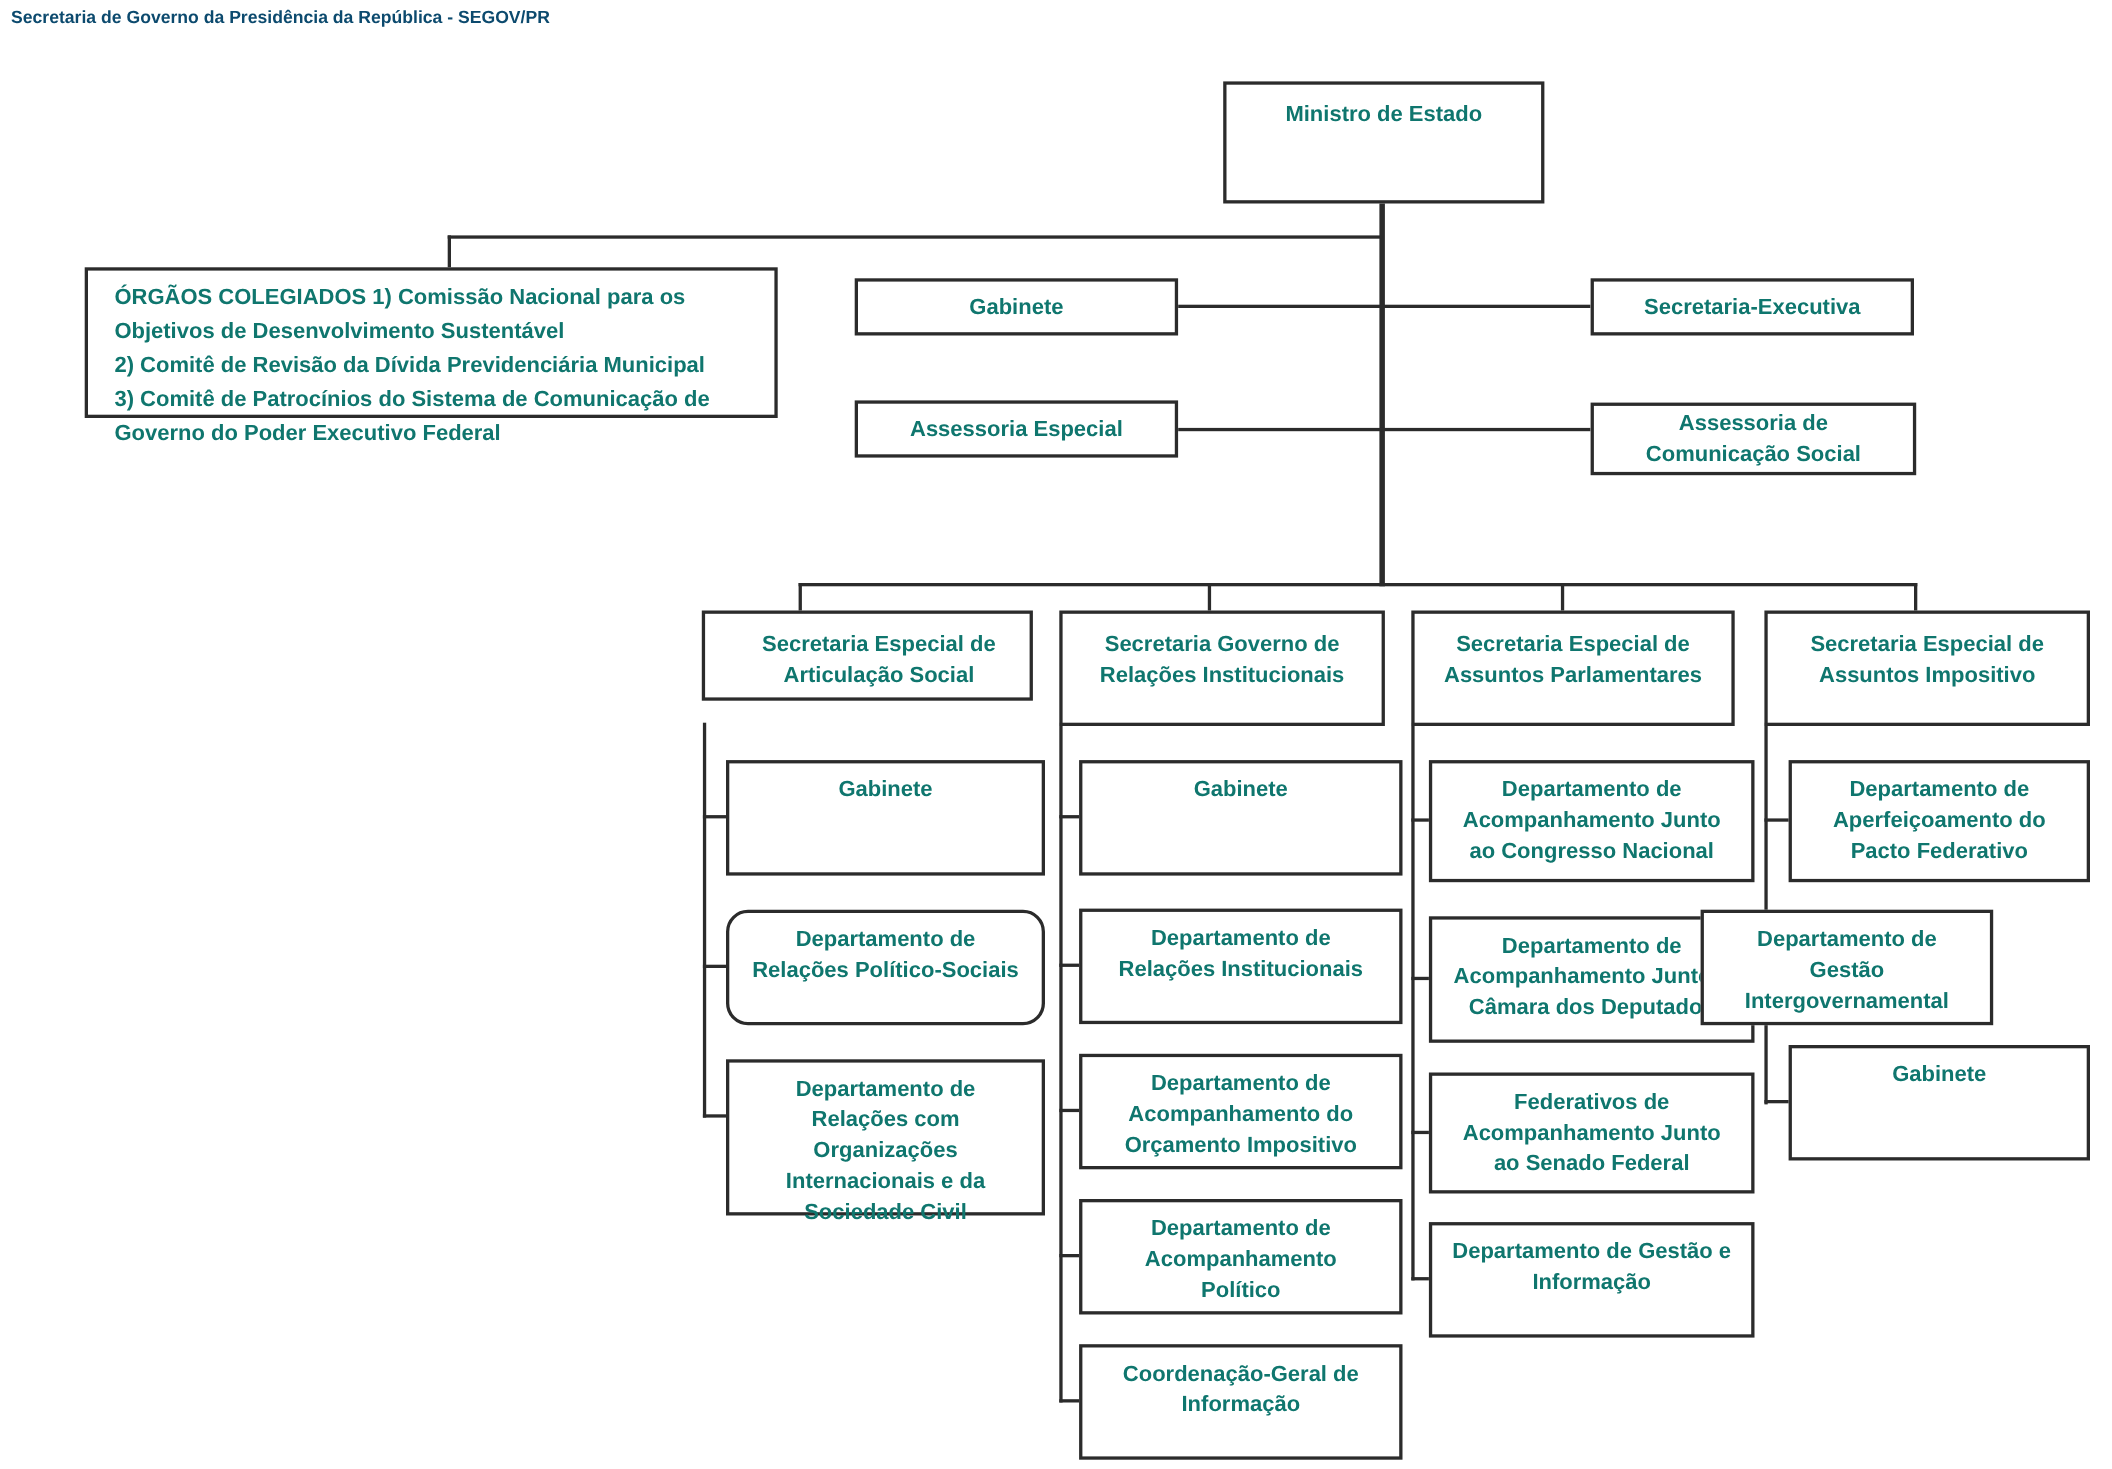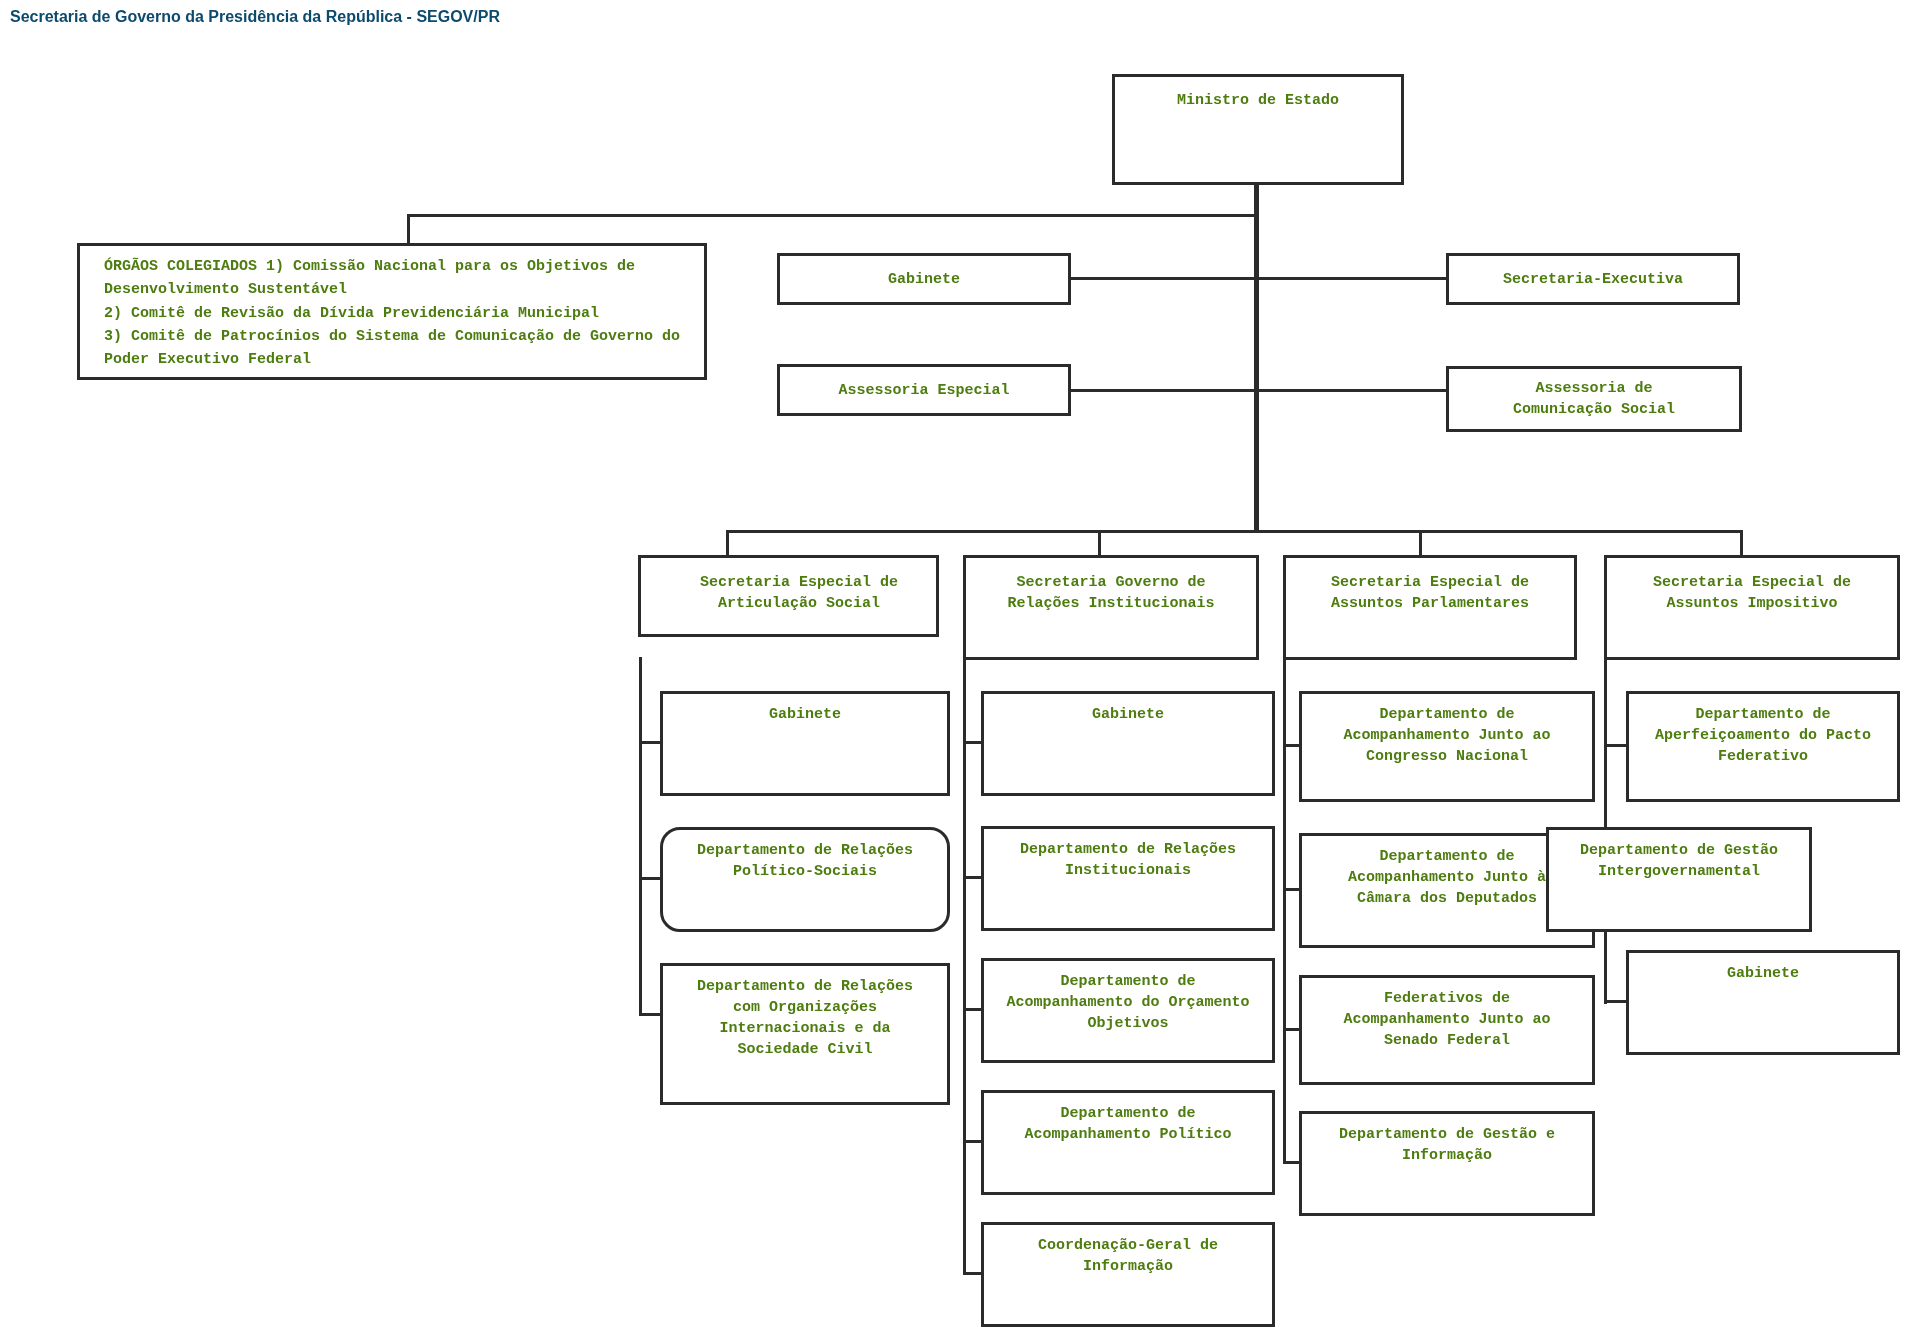--- a/index.html
+++ b/index.html
@@ -14,23 +14,22 @@
   .page-title {
     position:absolute; left:10px; top:8px;
     font-size:16px; font-weight:bold; color:#0c4a6e;
     white-space:nowrap;
   }
   .node {
     position:absolute; box-sizing:border-box;
     border:3px solid #2b2b2b; background:#ffffff;
     display:flex; justify-content:center; align-items:flex-start;
     padding:10px 18px 0 18px;
-    text-align:center; font-weight:bold; font-size:15px; line-height:1.4;
-    color:#4d7c0f;
-    font-family:Liberation Mono, monospace;
+    text-align:center; font-weight:bold; font-size:20px; line-height:1.4;
+    color:#0f766e;
   }
   .node.vcenter { align-items:center; padding-top:0; }
   .node.orgaos {
     display:block; text-align:left;
     padding:9px 14px; line-height:1.55;
   }
   .hl { position:absolute; height:3px; background:#2b2b2b; }
   .vl { position:absolute; width:3px; background:#2b2b2b; }
   .vl.thick { width:5px; }
 </style>
@@ -121,21 +120,21 @@
     <span>Departamento de Relações com Organizações Internacionais e da Sociedade Civil</span>
   </div>
 
   <div class="node" style="left:981px; top:691px; width:294px; height:105px;">
     <span>Gabinete</span>
   </div>
   <div class="node" style="left:981px; top:826px; width:294px; height:105px;">
     <span>Departamento de Relações Institucionais</span>
   </div>
   <div class="node" style="left:981px; top:958px; width:294px; height:105px;">
-    <span>Departamento de Acompanhamento do Orçamento Objetivos</span>
+    <span>Departamento de Acompanhamento do Orçamento Impositivo</span>
   </div>
   <div class="node" style="left:981px; top:1090px; width:294px; height:105px;">
     <span>Departamento de Acompanhamento Político</span>
   </div>
   <div class="node" style="left:981px; top:1222px; width:294px; height:105px;">
     <span>Coordenação-Geral de Informação</span>
   </div>
 
   <div class="node" style="left:1299px; top:691px; width:296px; height:111px;">
     <span>Departamento de Acompanhamento Junto ao Congresso Nacional</span>

